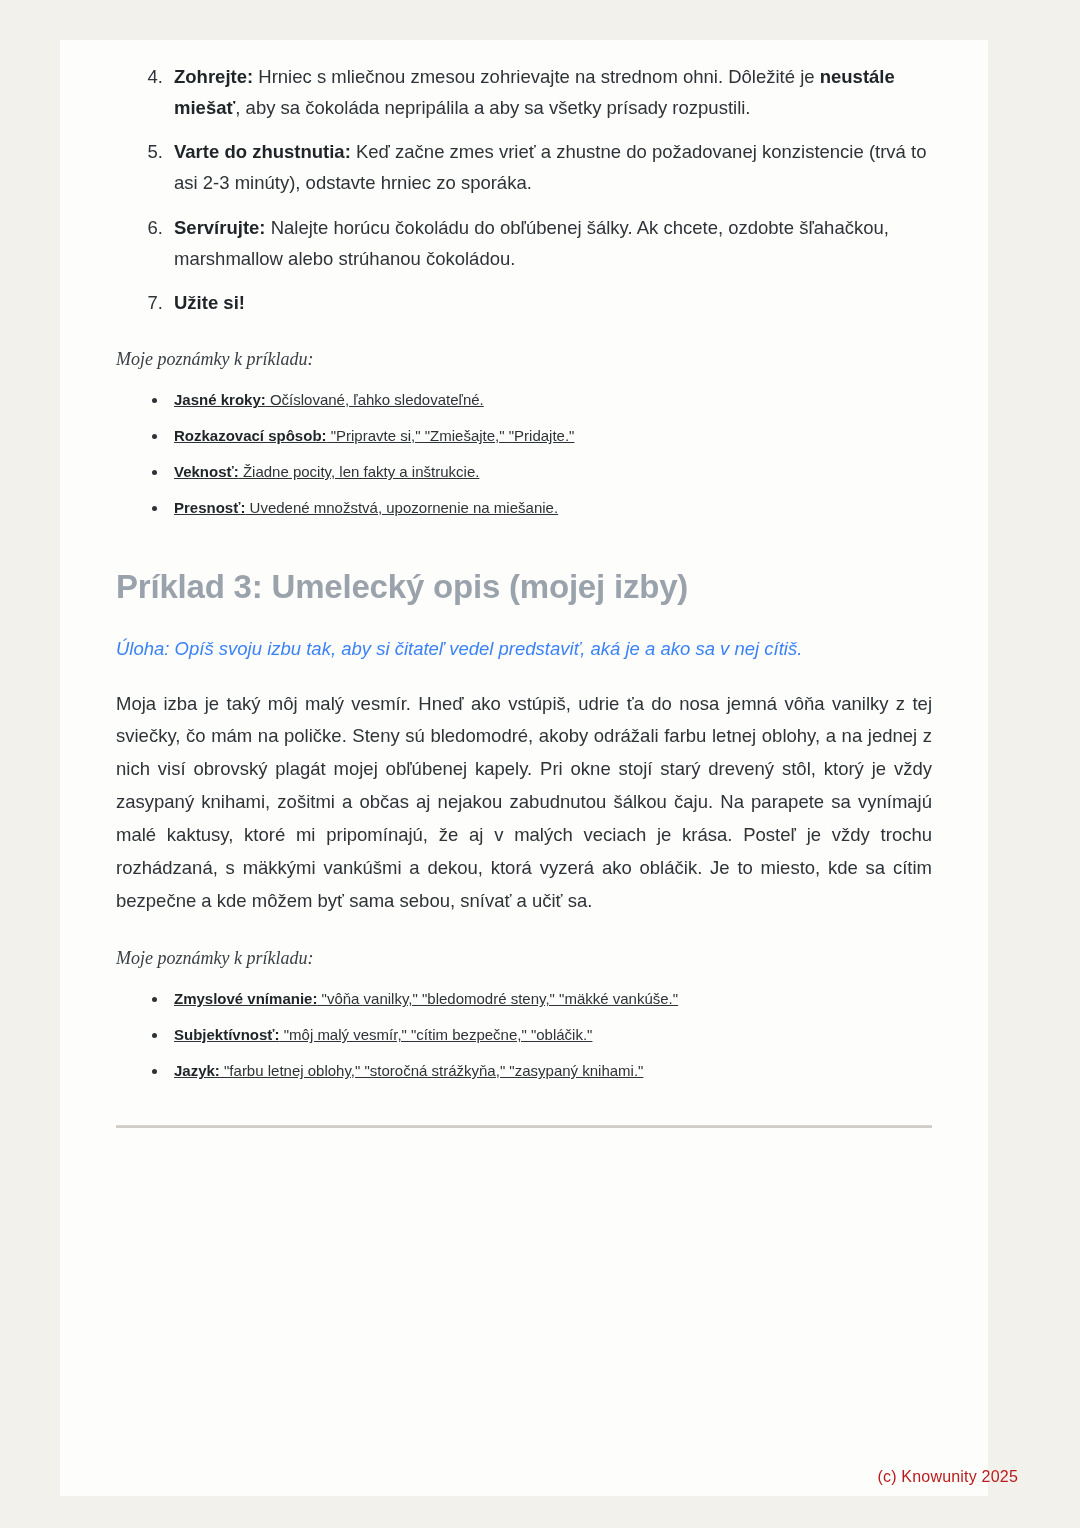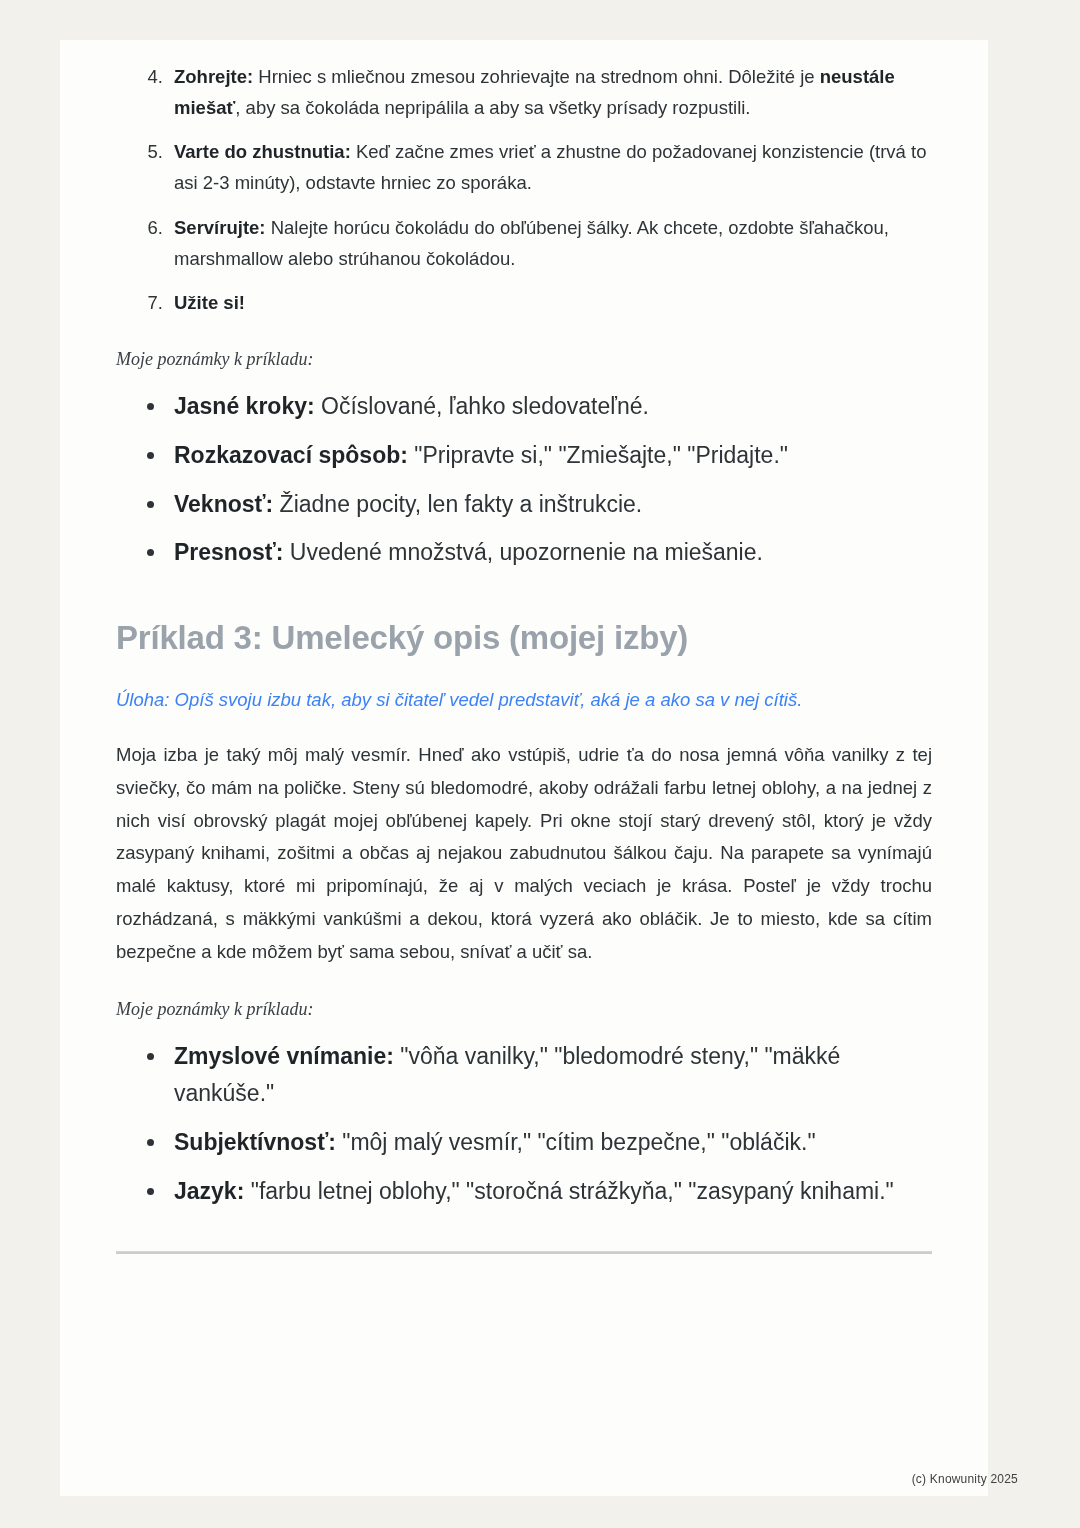--- a/index.html
+++ b/index.html
@@ -72,22 +72,23 @@
   }
 
   ul.bullets {
     margin: 0;
     padding-left: 52px;
     list-style: disc;
   }
   ul.bullets > li {
     margin-bottom: 12px;
     padding-left: 6px;
-    font-size: 23px;
+    font-size: 15px;
     line-height: 1.6;
+    text-decoration: underline;
   }
 
   h2.section-sub {
     color: #9aa2ab;
     font-size: 33px;
     font-weight: bold;
     margin: 40px 0 20px 0;
     letter-spacing: -0.2px;
   }
 
@@ -123,22 +124,22 @@
   .heading-rule {
     border: none;
     border-top: 2px solid #cfcdc6;
     margin: 0;
   }
 
   .watermark {
     position: absolute;
     right: 62px;
     bottom: 42px;
-    color: #404040;
-    font-size: 12px;
+    color: #b91c1c;
+    font-size: 16px;
     letter-spacing: 0.2px;
   }
 </style>
 </head>
 <body>
 
 <div class="page">
 
   <div class="gutter-line"></div>
 

